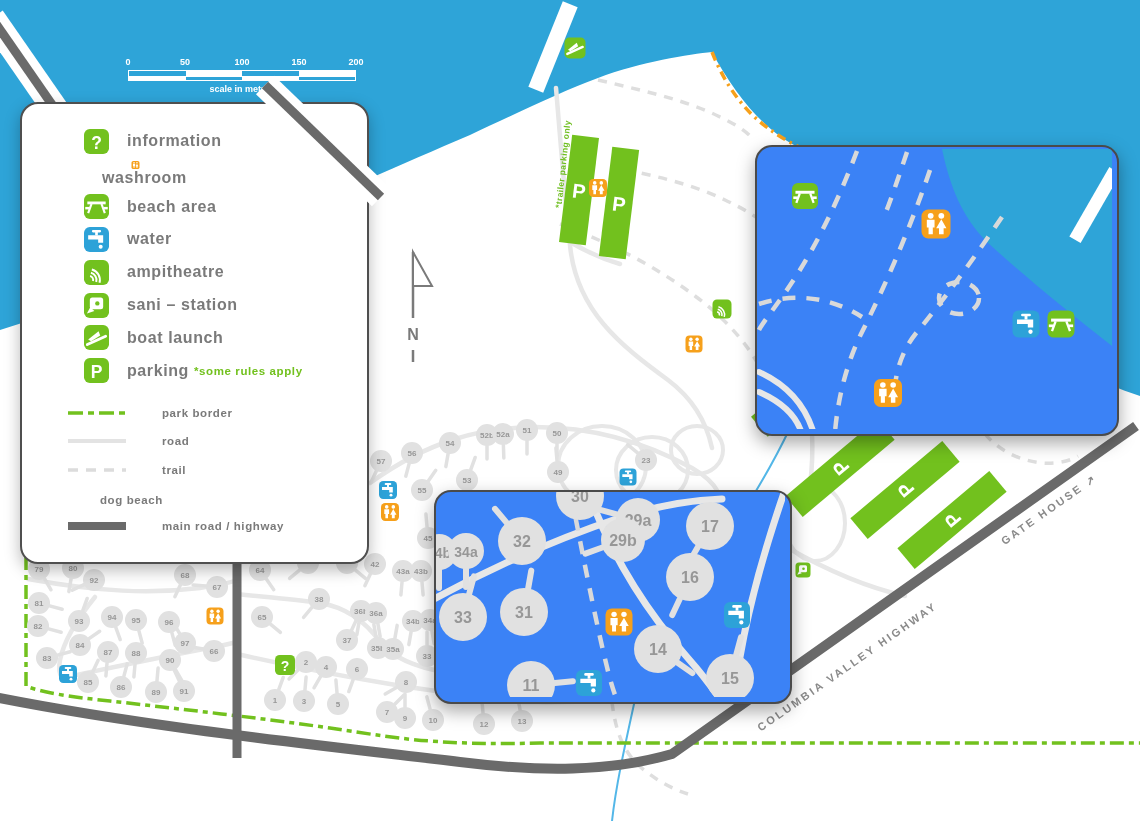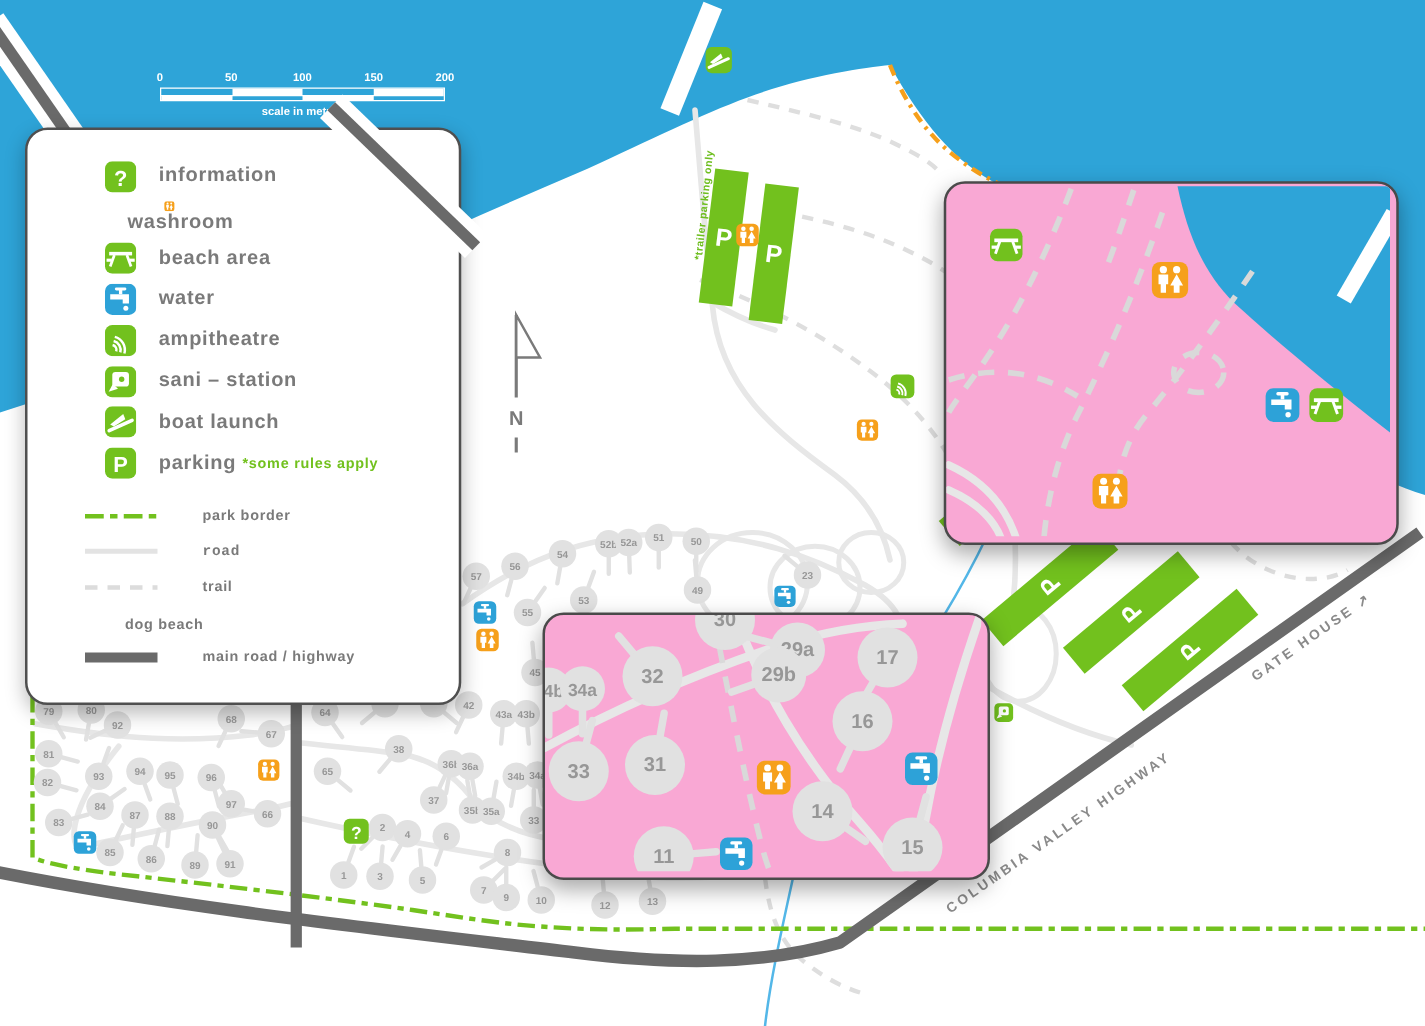--- a/index.html
+++ b/index.html
@@ -31,21 +31,21 @@
   .lrow{position:absolute;left:62px;display:flex;align-items:center;height:26px;}
   .lrow .lbl{margin-left:18px;color:#7a7a7a;font-size:16px;font-weight:bold;letter-spacing:.6px;}
   .lrow .note{margin-left:5px;font-size:11.5px;font-weight:bold;letter-spacing:.6px;}
   .srow{position:absolute;left:44px;display:flex;height:14px;}
   .srow .lbl{margin-left:34px;color:#7a7a7a;font-size:11.5px;font-weight:bold;letter-spacing:.6px;}
   #seg2svg{position:absolute;left:255px;top:75px;z-index:45;pointer-events:none;}
   
   #north{position:absolute;left:396px;top:246px;z-index:5;}
   
   .inset{position:absolute;z-index:30;border:2.5px solid #4a4a4a;border-radius:17px;overflow:hidden;
-         background:#f9a8d4;box-shadow:0 7px 18px rgba(0,0,0,.35);}
+         background:#3b82f6;box-shadow:0 7px 18px rgba(0,0,0,.35);}
   #inset1{left:755px;top:145px;width:360px;height:287px;}
   #inset2{left:434px;top:490px;width:354px;height:210px;}
 </style>
 </head>
 <body>
 
 <div id="stage">
   <svg id="basesvg" width="1140" height="821" viewBox="0 0 1140 821">
       <path d="M0,0 H1140 V396 C1090,380 1040,350 985,305 C940,268 900,210 880,150 C860,160 830,162 800,148 C765,132 735,95 712,52 C690,54 640,62 598,78 C560,92 520,112 470,135 C400,165 330,195 250,235 C170,272 80,305 0,330 Z" fill="#2ea4d8"></path>
       <path d="M712,52 C725,85 745,112 768,128 C790,145 820,158 848,163" fill="none" stroke="#f6a01b" stroke-width="3.5" stroke-dasharray="9 5 2.5 5"></path>
@@ -755,21 +755,21 @@
         </svg>
         <span class="lbl">parking</span>
         <span class="note" style="color: rgb(114, 193, 30);">*some rules apply</span>
       </div>
       <div class="srow" style="top: 303px;">
         <svg width="62" height="12">
           <line x1="2" y1="6" x2="60" y2="6" stroke="#72c11e" stroke-width="3.5" stroke-dasharray="15 5 6 5"></line>
         </svg>
         <span class="lbl">park border</span>
       </div>
-      <div class="srow" style="top: 331.3px; font-family: Liberation Mono, monospace;">
+      <div class="srow" style="top: 331.3px;">
         <svg width="62" height="12">
           <line x1="2" y1="6" x2="60" y2="6" stroke="#e3e3e3" stroke-width="4"></line>
         </svg>
         <span class="lbl">road</span>
       </div>
       <div class="srow" style="top: 359.6px;">
         <svg width="62" height="12">
           <line x1="2" y1="6" x2="60" y2="6" stroke="#dcdcdc" stroke-width="3.5" stroke-dasharray="10 8"></line>
         </svg>
         <span class="lbl">trail</span>

